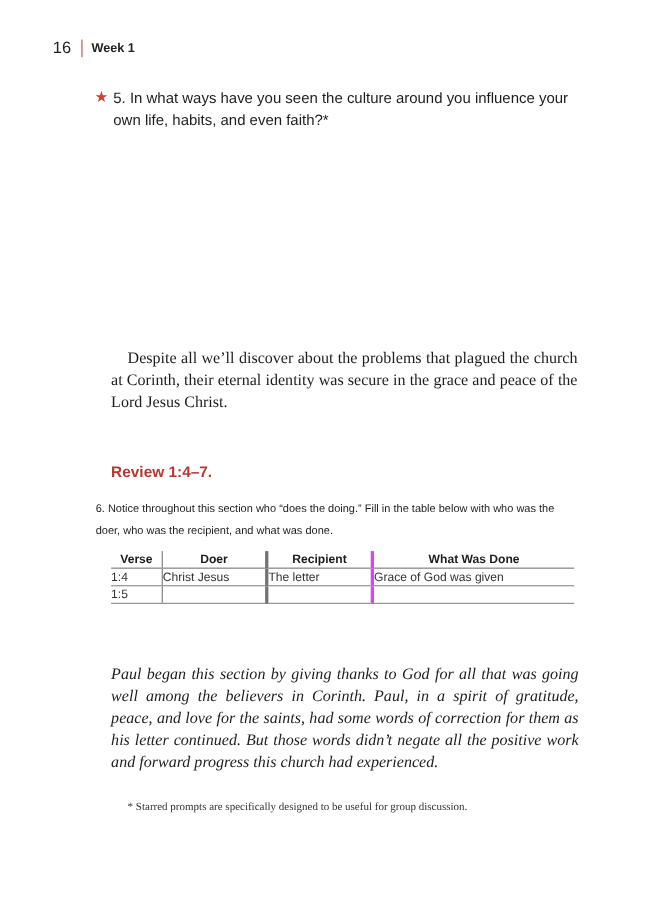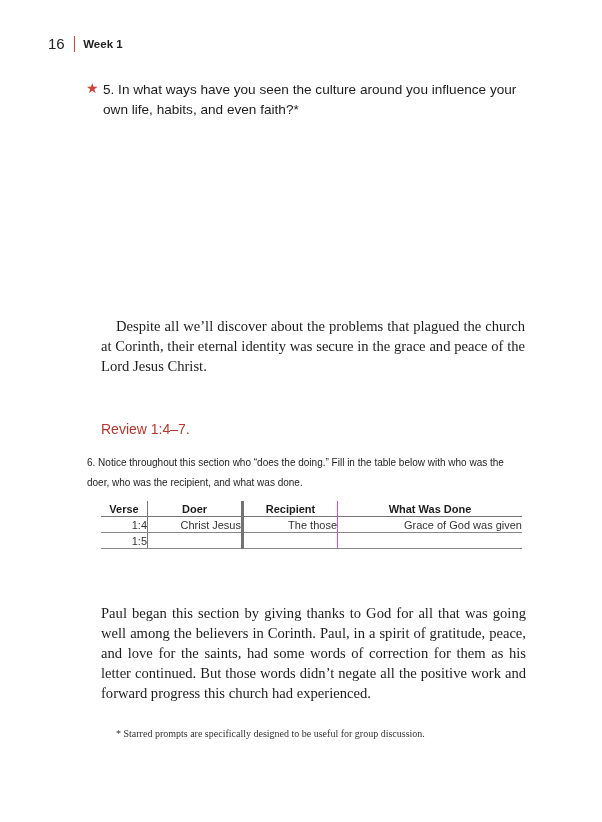--- a/index.html
+++ b/index.html
@@ -16,33 +16,33 @@
   .week { font-size: 11.5px; font-weight: bold; color: #222; }
 
   .q5 { position: absolute; left: 86px; top: 80px; width: 450px; }
   .q5 .star { position: absolute; left: 0; top: 0; color: #d0413b; font-size: 14px; }
   .q5 .text { margin-left: 17px; font-size: 13.6px; line-height: 20px; color: #1d1d1d; }
 
   .para1 { position: absolute; left: 101px; top: 316px; width: 424px; font-size: 14.6px; line-height: 20px; text-align: justify; color: #1d1d1d; }
   .para1 p { margin: 0; }
   .para1 p.indent { text-indent: 15px; }
 
-  .review { position: absolute; left: 101px; top: 421px; font-size: 14px; font-weight: normal; color: #b5372f; }
+  .review { position: absolute; left: 101px; top: 421px; font-size: 14px; font-weight: bold; color: #b5372f; }
 
   .q6 { position: absolute; left: 87px; top: 453px; width: 425px; font-size: 10px; line-height: 20px; color: #1d1d1d; }
 
   table.doing { position: absolute; left: 101px; top: 501px; width: 421px; border-collapse: collapse; font-size: 11px; color: #333; }
   table.doing th { font-weight: bold; color: #1d1d1d; height: 15px; padding: 0; border-bottom: 1px solid #777; text-align: center; }
-  table.doing td { height: 15px; padding: 0; border-bottom: 1px solid #888; text-align: right; }
+  table.doing td { height: 15px; padding: 0; border-bottom: 1px solid #888; text-align: left; }
   table.doing .c1 { width: 46px; }
   table.doing .c2 { width: 93px; border-left: 1px solid #777; }
   table.doing .c3 { width: 93px; border-left: 3px solid #737373; }
-  table.doing .c4 { border-left: 1px solid #d946ef; }
+  table.doing .c4 { border-left: 3px solid #d946ef; }
 
-  .para2 { position: absolute; left: 101px; top: 603px; width: 425px; font-size: 14.6px; line-height: 20px; text-align: justify; color: #1d1d1d; }
+  .para2 { position: absolute; left: 101px; top: 603px; width: 425px; font-size: 14.6px; line-height: 20px; text-align: justify; color: #1d1d1d; font-style: italic; }
   .para2 p { margin: 0; }
 
   .footnote { position: absolute; left: 116px; top: 728px; font-size: 10px; color: #333; }
 </style>
 </head>
 <body>
 
 <div class="header sans">
   <span class="page-num">16</span>
   <span class="sep"></span>
@@ -68,21 +68,21 @@
       <th class="c1">Verse</th>
       <th class="c2">Doer</th>
       <th class="c3">Recipient</th>
       <th class="c4">What Was Done</th>
     </tr>
   </thead>
   <tbody>
     <tr>
       <td class="c1">1:4</td>
       <td class="c2">Christ Jesus</td>
-      <td class="c3">The those</td>
+      <td class="c3">The letter</td>
       <td class="c4">Grace of God was given</td>
     </tr>
     <tr>
       <td class="c1">1:5</td>
       <td class="c2"></td>
       <td class="c3"></td>
       <td class="c4"></td>
     </tr>
   </tbody>
 </table>

